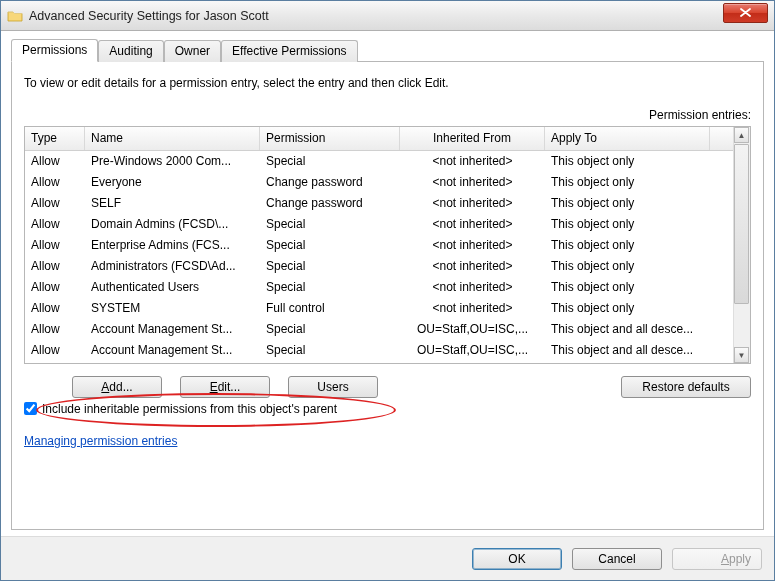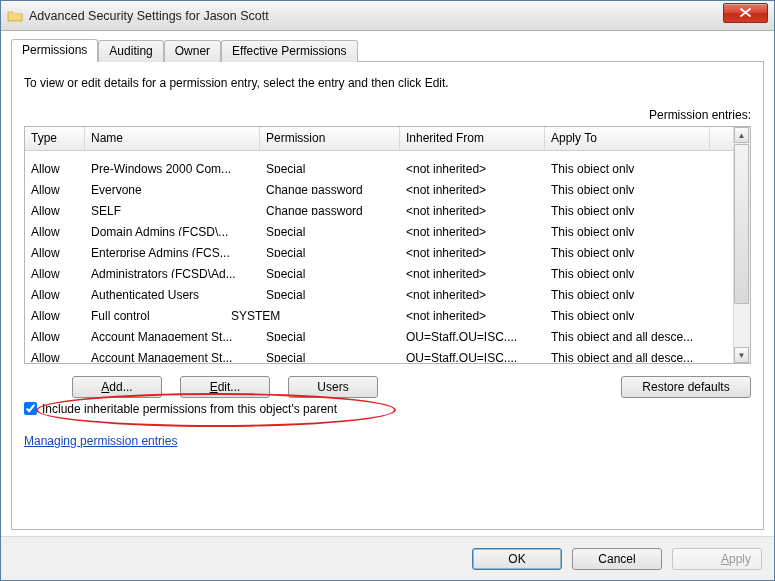--- a/index.html
+++ b/index.html
@@ -79,28 +79,28 @@
   .lv-head { display: flex; background: linear-gradient(#fdfdfd,#ececec); border-bottom: 1px solid #d0d0d0; height: 24px; }
   .lv-head .col {
     border-right: 1px solid #d9d9d9;
     padding: 4px 6px;
     font-size: 12px;
     overflow: hidden; white-space: nowrap; text-overflow: ellipsis;
   }
   .lv-rows { }
   .lv-row { display: flex; height: 21px; }
   .lv-row .cell {
-    padding: 11px 6px;
+    padding: 3px 6px;
     font-size: 12px;
     overflow: hidden; white-space: nowrap; text-overflow: ellipsis;
   }
   .c-type { width: 60px; }
   .c-name { width: 175px; }
   .c-perm { width: 140px; }
-  .c-inh  { width: 145px; }
+  .c-inh  { width: 145px; text-align: center; }
   .c-apply{ width: 165px; }
   .vscroll {
     width: 17px;
     background: #f0f0f0;
     border-left: 1px solid #dedede;
     position: relative;
   }
   .vscroll .arrow {
     width: 15px; height: 16px;
     background: linear-gradient(#fafafa,#e2e2e2);
@@ -244,22 +244,22 @@
               </div>
               <div class="lv-row">
                 <div class="cell c-type">Allow</div>
                 <div class="cell c-name">Authenticated Users</div>
                 <div class="cell c-perm">Special</div>
                 <div class="cell c-inh">&lt;not inherited&gt;</div>
                 <div class="cell c-apply">This object only</div>
               </div>
               <div class="lv-row">
                 <div class="cell c-type">Allow</div>
+                <div class="cell c-name">SYSTEM</div>
                 <div class="cell c-perm">Full control</div>
-                <div class="cell c-name">SYSTEM</div>
                 <div class="cell c-inh">&lt;not inherited&gt;</div>
                 <div class="cell c-apply">This object only</div>
               </div>
               <div class="lv-row">
                 <div class="cell c-type">Allow</div>
                 <div class="cell c-name">Account Management St...</div>
                 <div class="cell c-perm">Special</div>
                 <div class="cell c-inh">OU=Staff,OU=ISC,...</div>
                 <div class="cell c-apply">This object and all desce...</div>
               </div>

